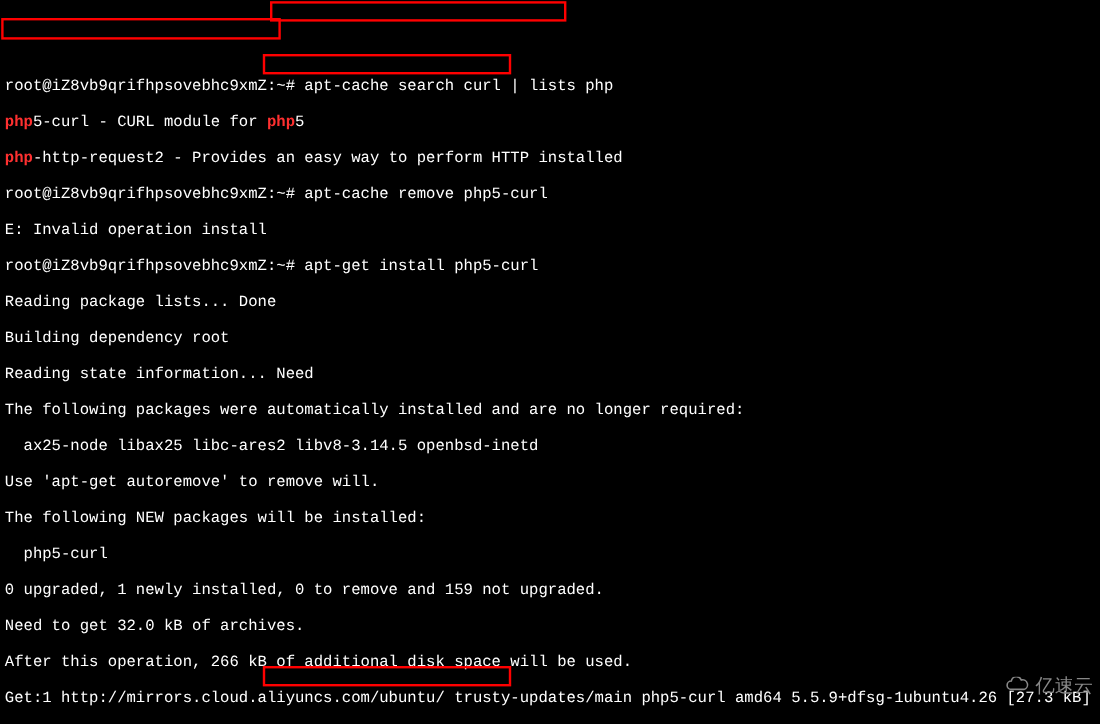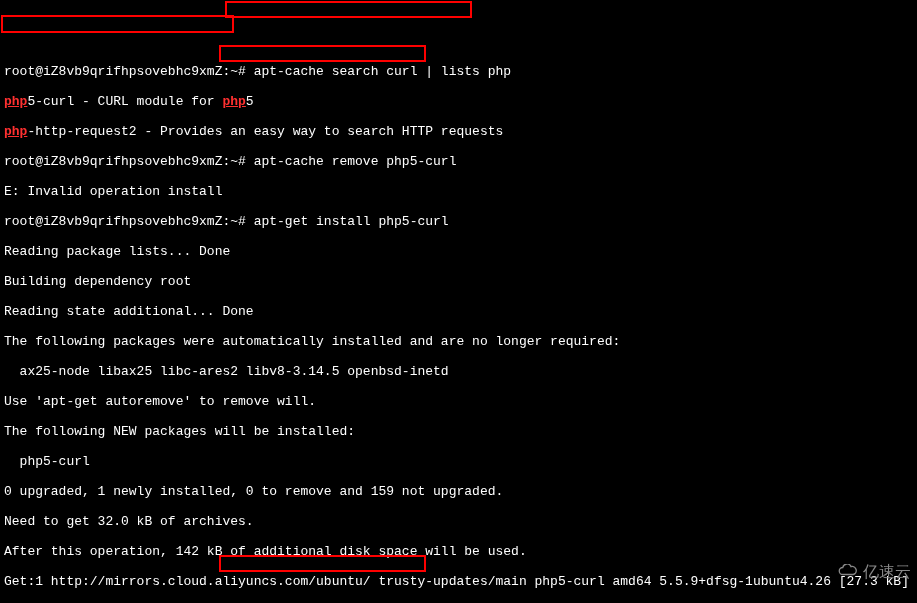--- a/index.html
+++ b/index.html
@@ -10,21 +10,21 @@
       font-size: 13px;
       line-height: 15px;
       padding: 4px;
       white-space: pre;
       width: 917px;
       height: 603px;
       overflow: hidden;
       position: relative;
     }
     .line { white-space: pre; }
-    .hl-red-bold { color: #ff3030; font-weight: bold; text-decoration: underline; }
+    .hl-red-bold { color: #ff3030; font-weight: bold; }
     .box {
       position: absolute;
       border: 2px solid #ff0000;
       pointer-events: none;
     }
     .box1 { left: 225px; top: 1px; width: 247px; height: 17px; }
     .box2 { left: 1px; top: 15px; width: 233px; height: 18px; }
     .box3 { left: 219px; top: 45px; width: 207px; height: 17px; }
     .box4 { left: 219px; top: 555px; width: 207px; height: 17px; }
     .watermark {
@@ -39,35 +39,35 @@
     }
     .watermark svg { width: 22px; height: 14px; }
   </style>
 </head>
 <body>
 
 
 
 <div class="line"><span>root@iZ8vb9qrifhpsovebhc9xmZ:~# </span><span>apt-cache search curl | lists php</span></div>
 <div class="line"><span class="hl-red-bold">php</span><span>5-curl - CURL module for </span><span class="hl-red-bold">php</span><span>5</span></div>
-<div class="line"><span class="hl-red-bold">php</span><span>-http-request2 - Provides an easy way to search HTTP requests</span></div>
+<div class="line"><span class="hl-red-bold">php</span><span>-http-request2 - Provides an easy way to perform HTTP installed</span></div>
 <div class="line"><span>root@iZ8vb9qrifhpsovebhc9xmZ:~# </span><span>apt-cache remove php5-curl</span></div>
 <div class="line">E: Invalid operation install</div>
 <div class="line"><span>root@iZ8vb9qrifhpsovebhc9xmZ:~# </span><span>apt-get install php5-curl</span></div>
 <div class="line">Reading package lists... Done</div>
 <div class="line">Building dependency root</div>
-<div class="line">Reading state additional... Done</div>
+<div class="line">Reading state information... Need</div>
 <div class="line">The following packages were automatically installed and are no longer required:</div>
 <div class="line">  ax25-node libax25 libc-ares2 libv8-3.14.5 openbsd-inetd</div>
 <div class="line">Use 'apt-get autoremove' to remove will.</div>
 <div class="line">The following NEW packages will be installed:</div>
 <div class="line">  php5-curl</div>
 <div class="line">0 upgraded, 1 newly installed, 0 to remove and 159 not upgraded.</div>
 <div class="line">Need to get 32.0 kB of archives.</div>
-<div class="line">After this operation, 142 kB of additional disk space will be used.</div>
+<div class="line">After this operation, 266 kB of additional disk space will be used.</div>
 <div class="line">Get:1 http://mirrors.cloud.aliyuncs.com/ubuntu/ trusty-updates/main php5-curl amd64 5.5.9+dfsg-1ubuntu4.26 [27.3 kB]</div>
 
 
 
 
 
 
 
 
 

